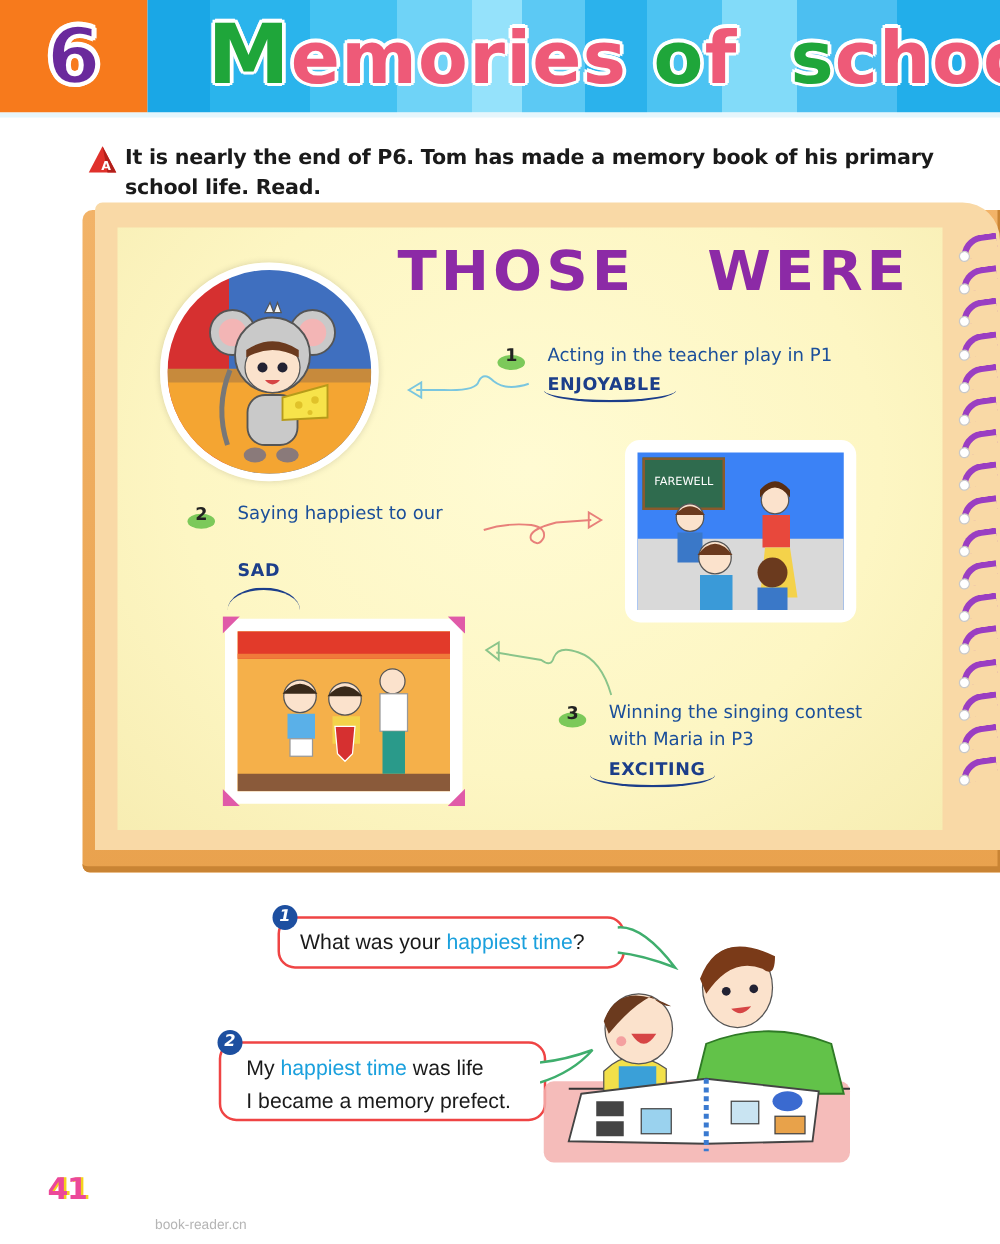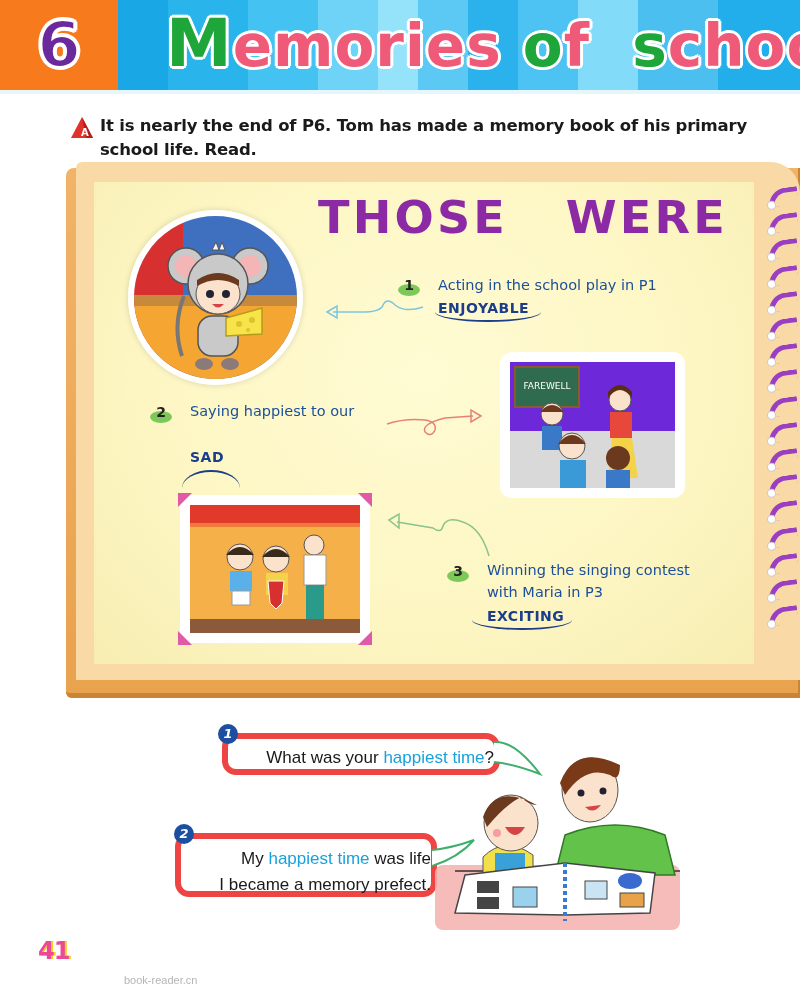--- a/index.html
+++ b/index.html
@@ -71,21 +71,21 @@
     border: 6px solid #ffffff; box-shadow: 0 0 6px rgba(0,0,0,0.15); overflow: hidden;
     background: linear-gradient(90deg, #d63030 0 30%, #3f6fbf 30% 100%);
   }
   .photo-circle .floor { position: absolute; left: 0; bottom: 0; width: 100%; height: 45%; background: #f4a532; }
   .photo-circle .rail { position: absolute; left: 0; bottom: 44%; width: 100%; height: 12px; background: #c78a3c; }
 
   .photo-farewell {
     position: absolute; left: 500px; top: 352px; width: 185px; height: 146px; border-radius: 12px;
     background: #ffffff; padding: 10px;
   }
-  .photo-farewell .scene { position: relative; width: 100%; height: 100%; background: #6d28d9; overflow: hidden; }
+  .photo-farewell .scene { position: relative; width: 100%; height: 100%; background: #3b82f6; overflow: hidden; }
   .blackboard { position: absolute; left: 4px; top: 4px; width: 66px; height: 42px; background: #2f6b4e; border: 2px solid #8a5a2c; }
   .blackboard span { position: absolute; left: 0; top: 12px; width: 100%; text-align: center; font: 9px/12px "DejaVu Sans", sans-serif; color: #ffffff; }
   .floor2 { position: absolute; left: 0; bottom: 0; width: 100%; height: 45%; background: #d9d9d9; }
 
   .photo-stage {
     position: absolute; left: 180px; top: 495px; width: 190px; height: 148px;
     background: #ffffff; padding: 10px;
   }
   .photo-stage .scene { position: relative; width: 100%; height: 100%; background: #f5b04a; overflow: hidden; }
   .curtain { position: absolute; left: 0; top: 0; width: 100%; height: 22px; background: #e23a2a; border-bottom: 4px solid #f07a3a; }
@@ -95,22 +95,22 @@
   .item-num {
     position: absolute; width: 22px; height: 12px; border-radius: 50%; background: #7cc95a;
   }
   .item-num span { position: absolute; left: 0; top: -8px; width: 100%; text-align: center; font: bold 14px/18px "DejaVu Sans", sans-serif; color: #222; }
   .item-text { position: absolute; font: 14.5px/22px "DejaVu Sans", sans-serif; color: #1b4f9a; }
   .item-adj { position: absolute; font: bold 14px/18px "DejaVu Sans", sans-serif; color: #1c3e8a; letter-spacing: 0.5px; }
   .arc { position: absolute; border-bottom: 2px solid #1c3e8a; border-radius: 0 0 50% 50% / 0 0 100% 100%; height: 10px; }
 
   
   .bubble {
-    position: absolute; border: 6px solid #ef4444; border-radius: 14px; background: #ffffff;
-    font: 17px/26px "Liberation Sans", sans-serif; color: #1a1a1a; text-align: right;
+    position: absolute; border: 2px solid #ef4444; border-radius: 14px; background: #ffffff;
+    font: 17px/26px "Liberation Sans", sans-serif; color: #1a1a1a;
   }
   .bubble .hl { color: #1aa0dd; }
   .bubble-num {
     position: absolute; width: 20px; height: 20px; border-radius: 50%; background: #1d4fa0; color: #fff;
     font: bold italic 13px/20px "DejaVu Sans", sans-serif; text-align: center;
   }
   .scene-family { position: absolute; left: 425px; top: 735px; width: 260px; height: 200px; }
 
   .page-number {
     position: absolute; left: 38px; top: 937px; font: bold 24px/28px "DejaVu Sans", sans-serif; color: #ec4899;
@@ -191,21 +191,21 @@
       <circle cx="84" cy="94" r="2" fill="#e0c22a"></circle>
     <ellipse cx="40" cy="128" rx="9" ry="6" fill="#8a7a7a"></ellipse>
     <ellipse cx="66" cy="128" rx="9" ry="6" fill="#8a7a7a"></ellipse>
     <path d="M20 60 Q8 90 18 120" stroke="#777" stroke-width="4" fill="none"></path>
   </svg>
 </div>
 
 <div class="item-num" style="left:398px;top:284px">
     <span>1</span>
   </div>
-<div class="item-text" style="left:438px;top:274px;white-space:nowrap">Acting in the school play in P1</div>
+<div class="item-text" style="left:438px;top:274px;white-space:nowrap">Acting in the teacher play in P1</div>
 <div class="item-adj" style="left:438px;top:299px">ENJOYABLE</div>
 <div class="arc" style="left:435px;top:312px;width:106px"></div>
 <svg style="position:absolute;left:325px;top:295px" width="100" height="30" viewBox="0 0 100 30">
   <path d="M98 12 Q80 18 70 10 Q62 2 58 10 Q56 18 30 17 L8 17" stroke="#7ac6df" stroke-width="1.5" fill="none"></path>
   <polygon points="2,17 12,11 12,23" fill="none" stroke="#7ac6df" stroke-width="1.5"></polygon>
 </svg>
 
 <div class="photo-farewell">
   <div class="scene">
     <div class="floor2"></div>

